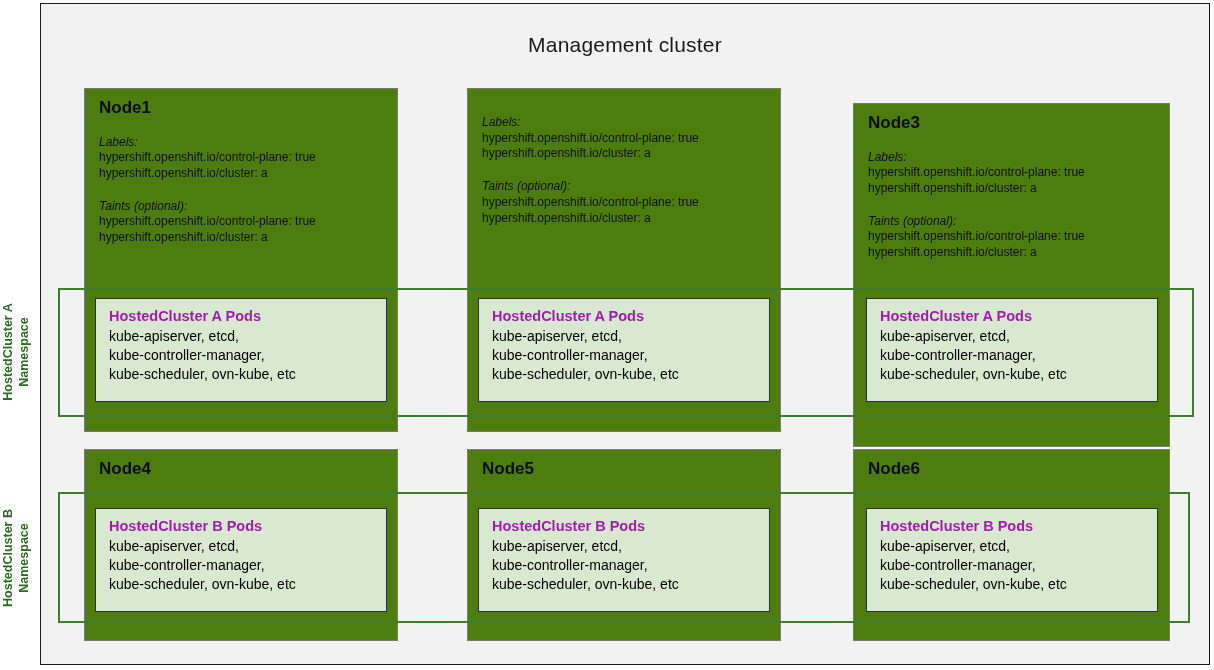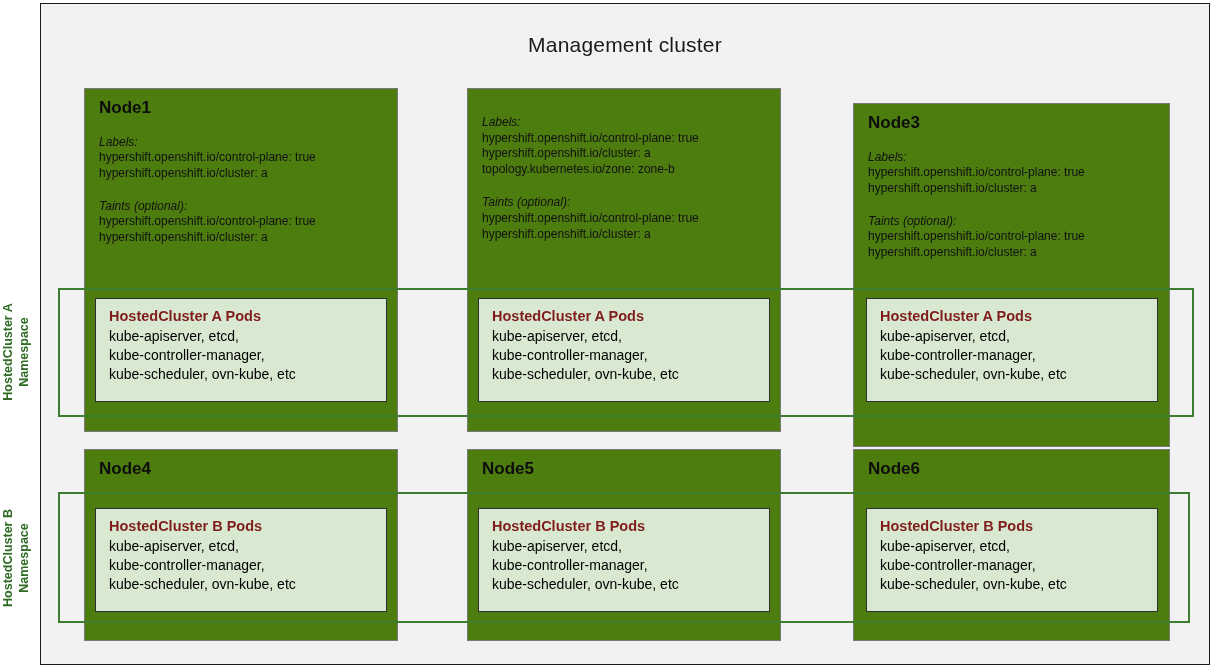--- a/index.html
+++ b/index.html
@@ -67,21 +67,21 @@
   
   .pods-box {
     position: absolute;
     background: #d9e8d0;
     border: 1.6px solid #2b2f33;
     padding: 8px 10px 8px 13px;
   }
   .pods-title {
     font-size: 14.5px;
     font-weight: bold;
-    color: #7f1d1d;
+    color: #a21caf;
     line-height: 1.35;
     white-space: nowrap;
   }
   .pods-line {
     font-size: 14px;
     color: #000000;
     line-height: 1.36;
     white-space: nowrap;
   }
 
@@ -125,21 +125,20 @@
       <div class="kv-line">hypershift.openshift.io/control-plane: true</div>
       <div class="kv-line">hypershift.openshift.io/cluster: a</div>
     </div>
   </div>
 
   <div class="node-box" style="left:467px; top:88px; width:314px; height:344px;">
     <div class="node-inner">
       <div class="section-head">Labels:</div>
       <div class="kv-line">hypershift.openshift.io/control-plane: true</div>
       <div class="kv-line">hypershift.openshift.io/cluster: a</div>
-      <div class="kv-line">topology.kubernetes.io/zone: zone-b</div>
       <div class="section-head">Taints (optional):</div>
       <div class="kv-line">hypershift.openshift.io/control-plane: true</div>
       <div class="kv-line">hypershift.openshift.io/cluster: a</div>
     </div>
   </div>
 
   <div class="node-box" style="left:853px; top:103px; width:317px; height:344px;">
     <div class="node-inner">
       <div class="node-title">Node3</div>
       <div class="section-head">Labels:</div>

